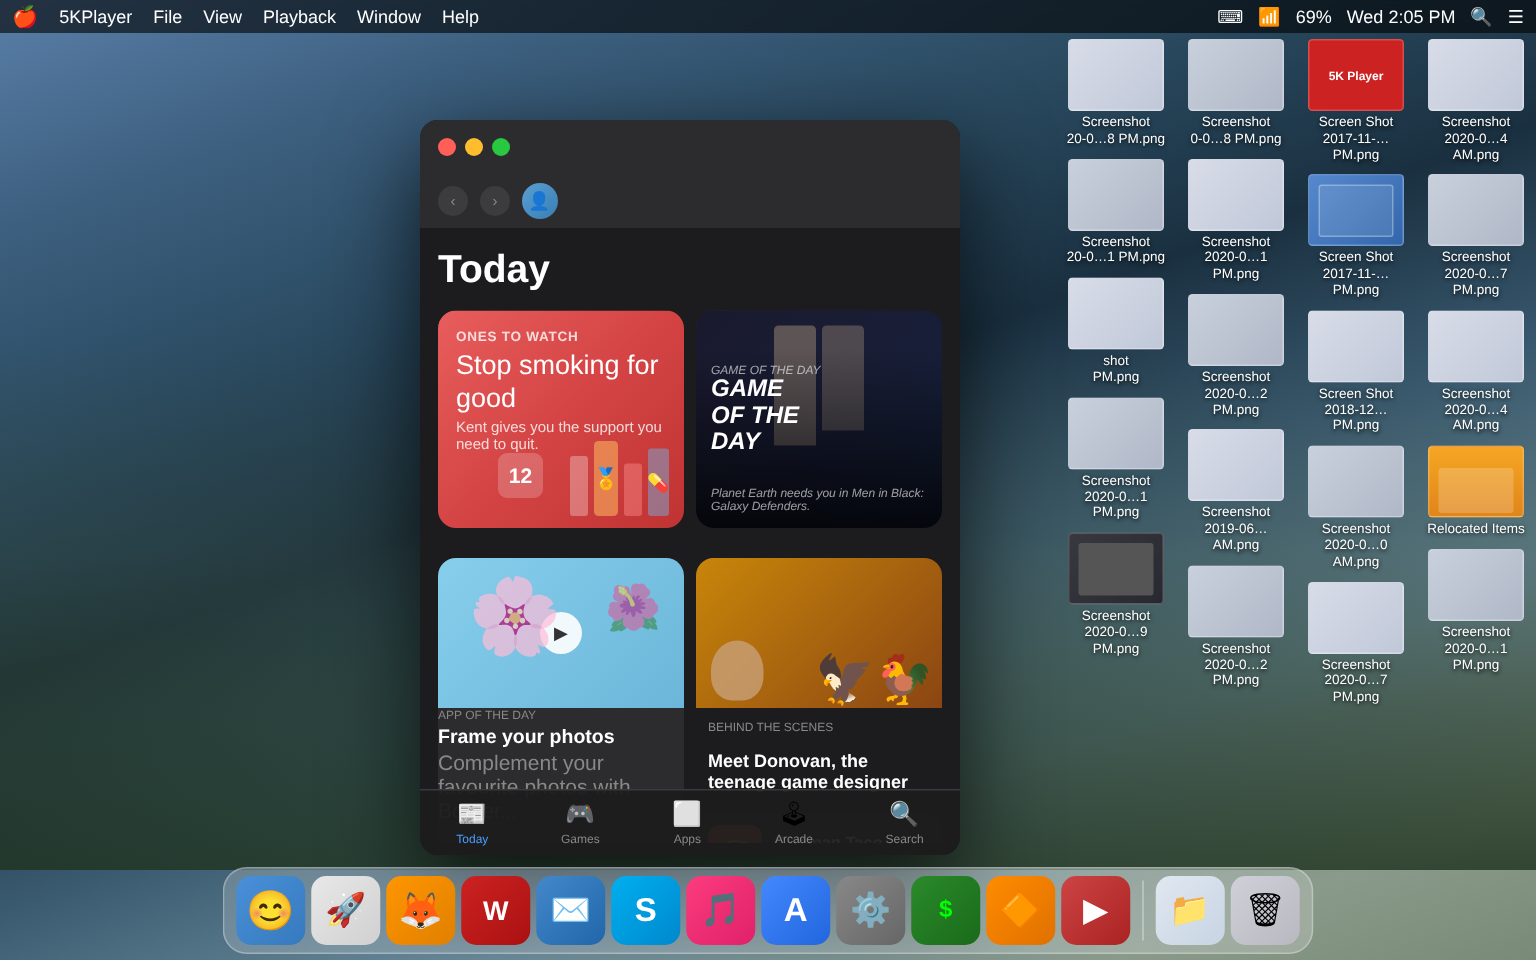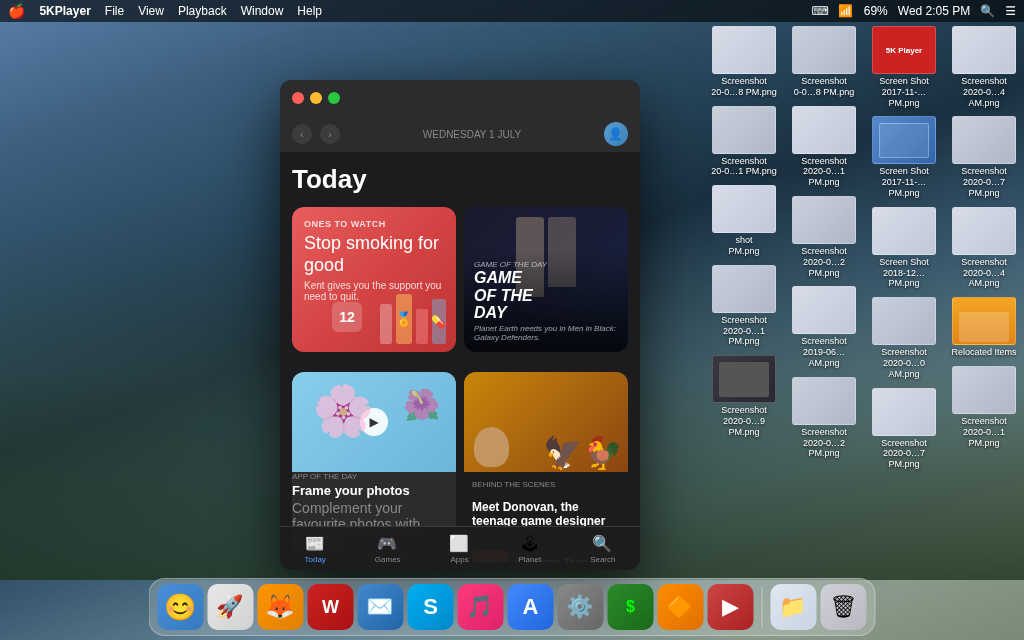--- a/index.html
+++ b/index.html
@@ -283,21 +283,21 @@
       font-size: 16px;
       font-weight: 800;
       color: white;
       line-height: 1.1;
       text-transform: uppercase;
     }
 
     .gotd-subtitle {
       font-size: 8px;
       color: rgba(255,255,255,0.6);
-      margin-top: 2px;
+      margin-top: 20px;
     }
 
     
     .card-row {
       display: flex;
       gap: 8px;
       margin-bottom: 10px;
     }
 
     .card-half {
@@ -526,21 +526,21 @@
     .t-dark { background: linear-gradient(135deg, #383840 0%, #282830 100%); }
   </style>
 </head>
 <body>
 
 <div id="desktop">
 
   <div id="menubar">
     <div id="menubar-left">
       <span class="menubar-item apple-logo">🍎</span>
-      <span class="menubar-item" style="font-weight:700;text-align:right;">5KPlayer</span>
+      <span class="menubar-item" style="font-weight:400;text-align:right;">5KPlayer</span>
       <span class="menubar-item">File</span>
       <span class="menubar-item">View</span>
       <span class="menubar-item">Playback</span>
       <span class="menubar-item">Window</span>
       <span class="menubar-item">Help</span>
     </div>
     <div id="menubar-right">
       <span class="menubar-item">⌨</span>
       <span class="menubar-item">📶</span>
       <span class="menubar-item">69%</span>
@@ -656,21 +656,20 @@
 
     <div id="appstore-titlebar">
       <div class="window-btn btn-close"></div>
       <div class="window-btn btn-minimize"></div>
       <div class="window-btn btn-maximize"></div>
     </div>
 
     <div id="appstore-nav">
       <div class="nav-btn">‹</div>
       <div class="nav-btn">›</div>
-      <div id="appstore-date">WEDNESDAY 1 JULY</div>
       <div id="appstore-user-icon">👤</div>
     </div>
 
     <div id="appstore-content">
 
       <div id="today-title">Today</div>
 
       <div class="card-row">
 
         <div class="card-half featured-card">
@@ -760,21 +759,21 @@
       <div class="as-tab">
         <div class="as-tab-icon">🎮</div>
         <div class="as-tab-label">Games</div>
       </div>
       <div class="as-tab">
         <div class="as-tab-icon">⬜</div>
         <div class="as-tab-label">Apps</div>
       </div>
       <div class="as-tab">
         <div class="as-tab-icon">🕹</div>
-        <div class="as-tab-label">Planet</div>
+        <div class="as-tab-label">Arcade</div>
       </div>
       <div class="as-tab">
         <div class="as-tab-icon">🔍</div>
         <div class="as-tab-label">Search</div>
       </div>
     </div>
   </div>
 
   <div id="dock">
 

